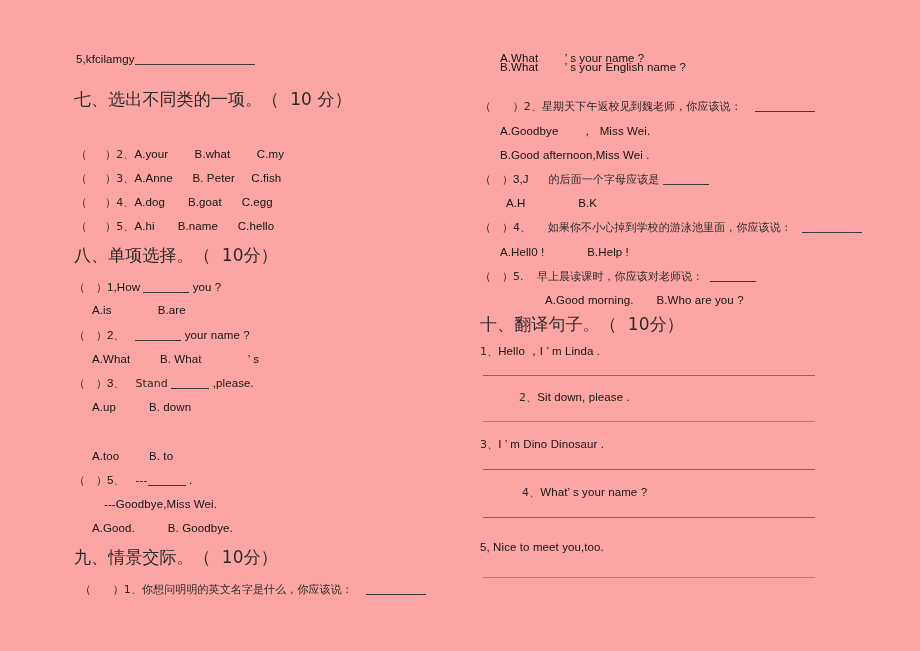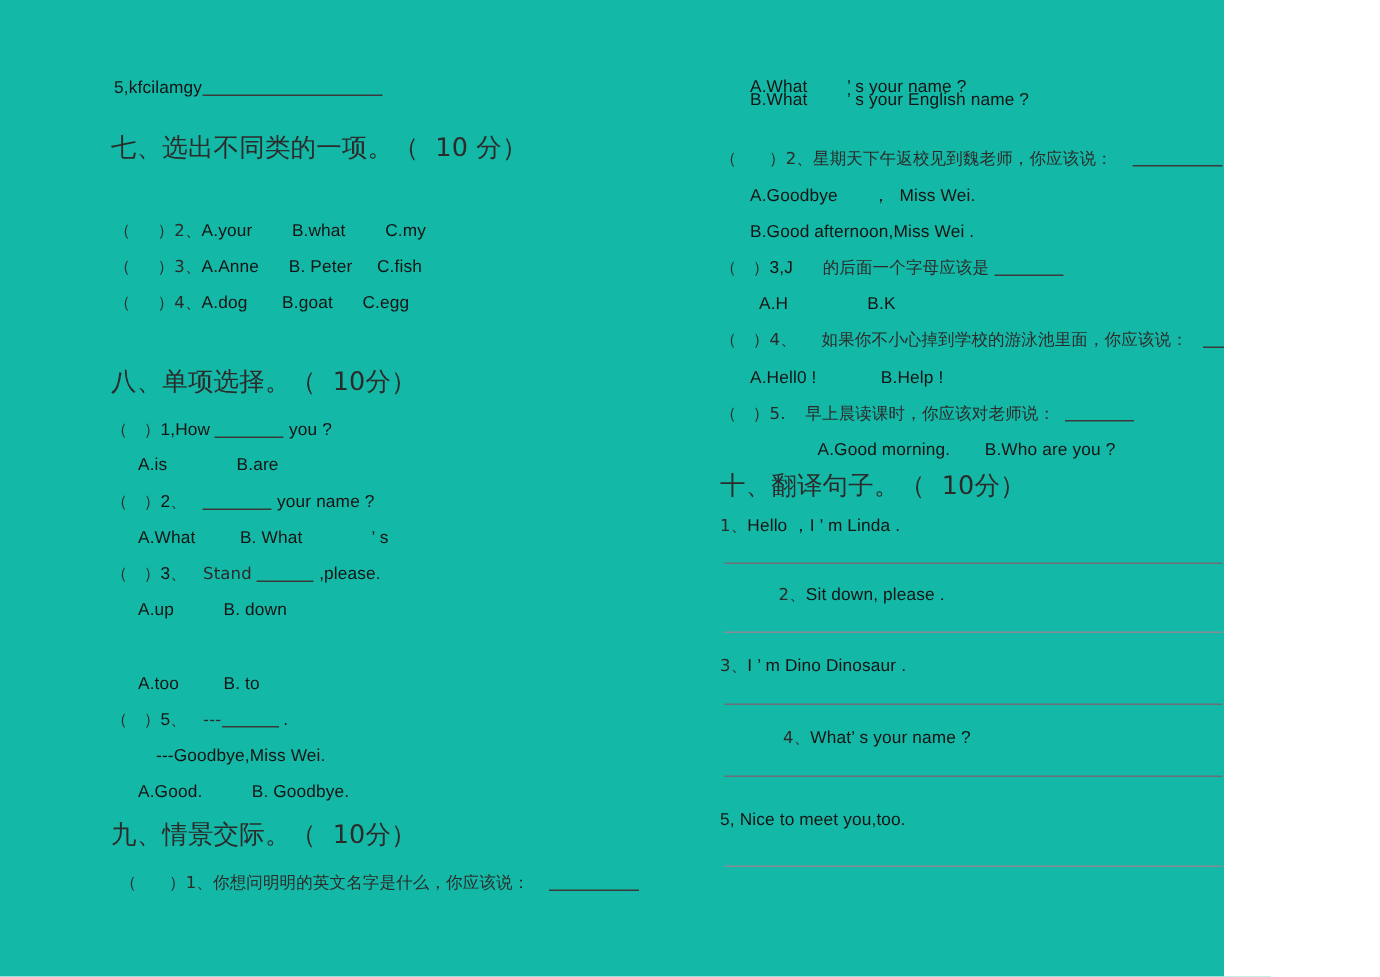--- a/index.html
+++ b/index.html
@@ -7,23 +7,23 @@
     margin: 0;
     padding: 0;
     background: #ffffff;
   }
   body {
     font-family: "Liberation Sans", "DejaVu Sans", sans-serif;
     color: #1a1a1a;
   }
   #page {
     position: relative;
-    width: 816px;
+    width: 920px;
     height: 651px;
-    background: #14b8a6;
+    background: #fca5a5;
     overflow: hidden;
   }
   .col {
     position: absolute;
     top: 0;
     width: 400px;
     height: 651px;
   }
   #col-left  { left: 60px; }
   #col-right { left: 478px; }
@@ -78,20 +78,21 @@
 
     <div class="line sec-head" style="left:14px; top:92px;">七、选出不同类的一项。（  10 分）</div>
 
 
     <div class="line" style="left:16px; top:147px;"><span class="cn">（     ）</span><span class="cn">2、</span><span>A.your</span><span>        </span><span>B.what</span><span>        </span><span>C.my</span></div>
 
     <div class="line" style="left:16px; top:171px;"><span class="cn">（     ）</span><span class="cn">3、</span><span>A.Anne</span><span>      </span><span>B. Peter</span><span>     </span><span>C.fish</span></div>
 
     <div class="line" style="left:16px; top:195px;"><span class="cn">（     ）</span><span class="cn">4、</span><span>A.dog</span><span>       </span><span>B.goat</span><span>      </span><span>C.egg</span></div>
 
+    <div class="line" style="left:16px; top:219px;"><span class="cn">（     ）</span><span class="cn">5、</span><span>A.hi</span><span>       </span><span>B.name</span><span>      </span><span>C.hello</span></div>
 
     <div class="line sec-head" style="left:14px; top:248px;">八、单项选择。（  10分）</div>
 
     <div class="line" style="left:14px; top:280px;"><span class="cn">（   ）</span><span>1,</span><span>How </span><span class="blank blank-md"></span><span> you ?</span></div>
     <div class="line" style="left:32px; top:303px;">A.is              B.are</div>
 
     <div class="line" style="left:14px; top:328px;"><span class="cn">（   ）</span><span>2</span><span class="cn">、   </span><span class="blank blank-md"></span><span> your name ?</span></div>
     <div class="line" style="left:32px; top:352px;">A.What         B. What              ’ s</div>
 
     <div class="line" style="left:14px; top:376px;"><span class="cn">（   ）</span><span>3</span><span class="cn">、   Stand </span><span class="blank blank-sm"></span><span> ,please.</span></div>

